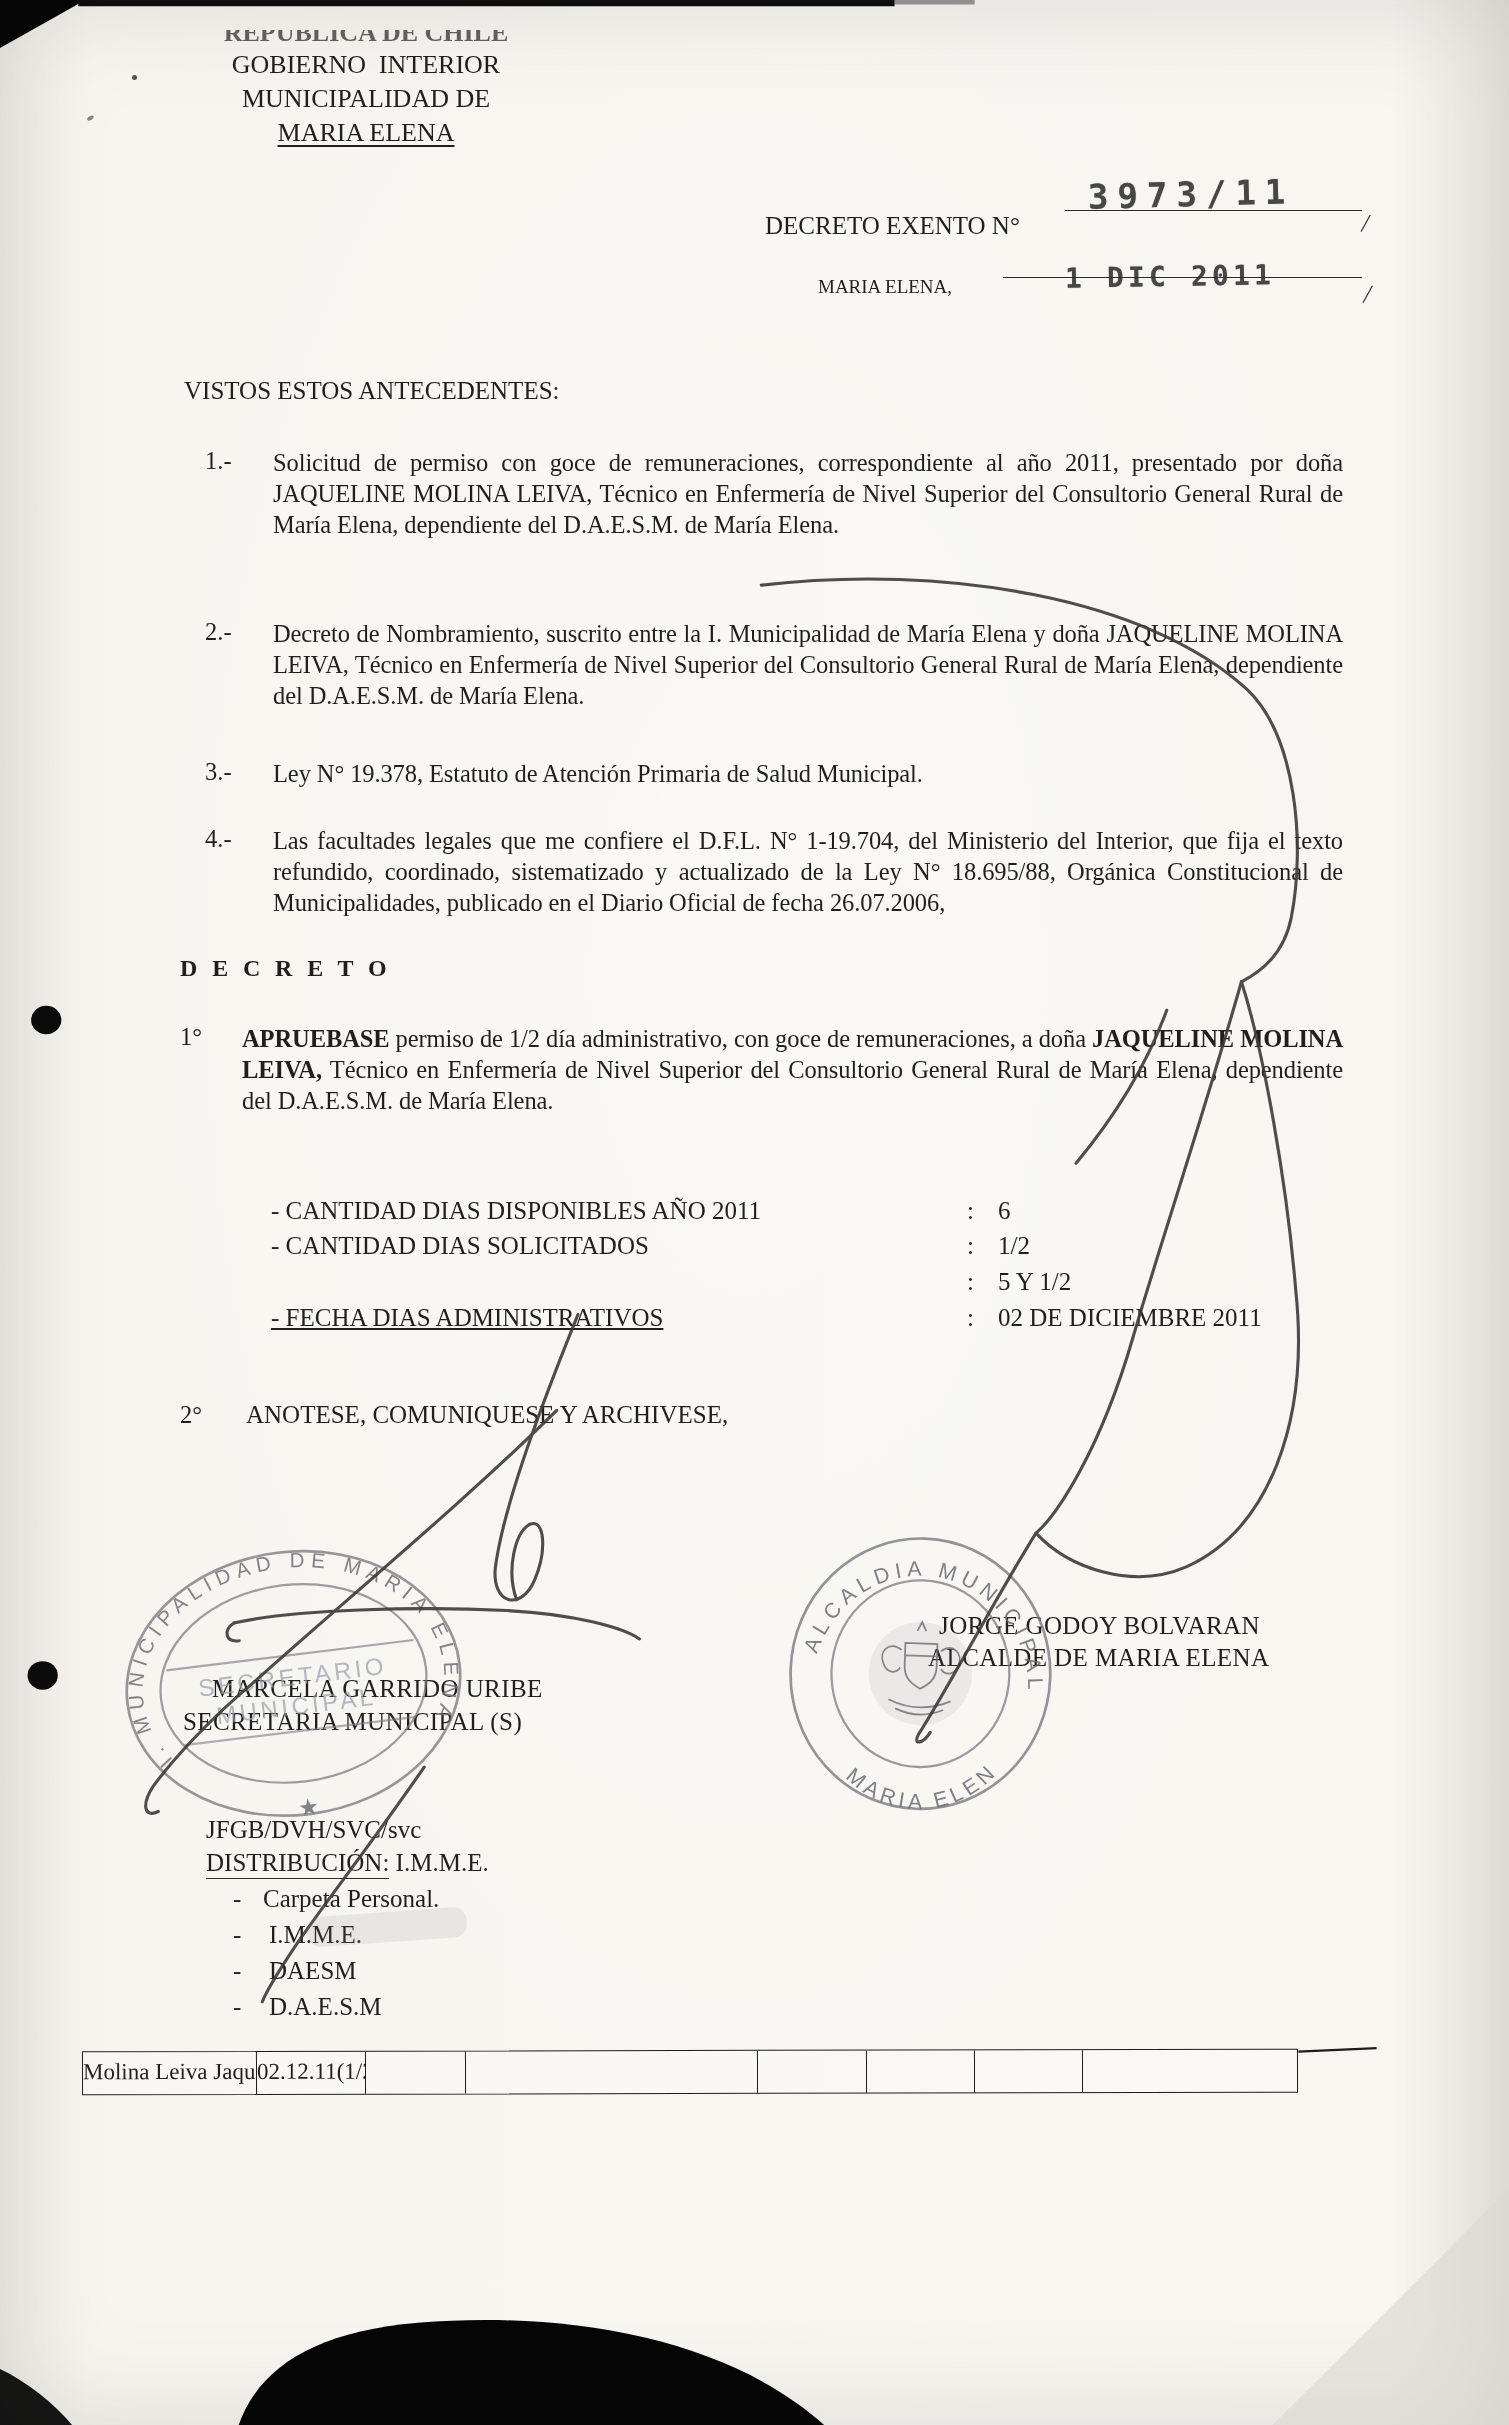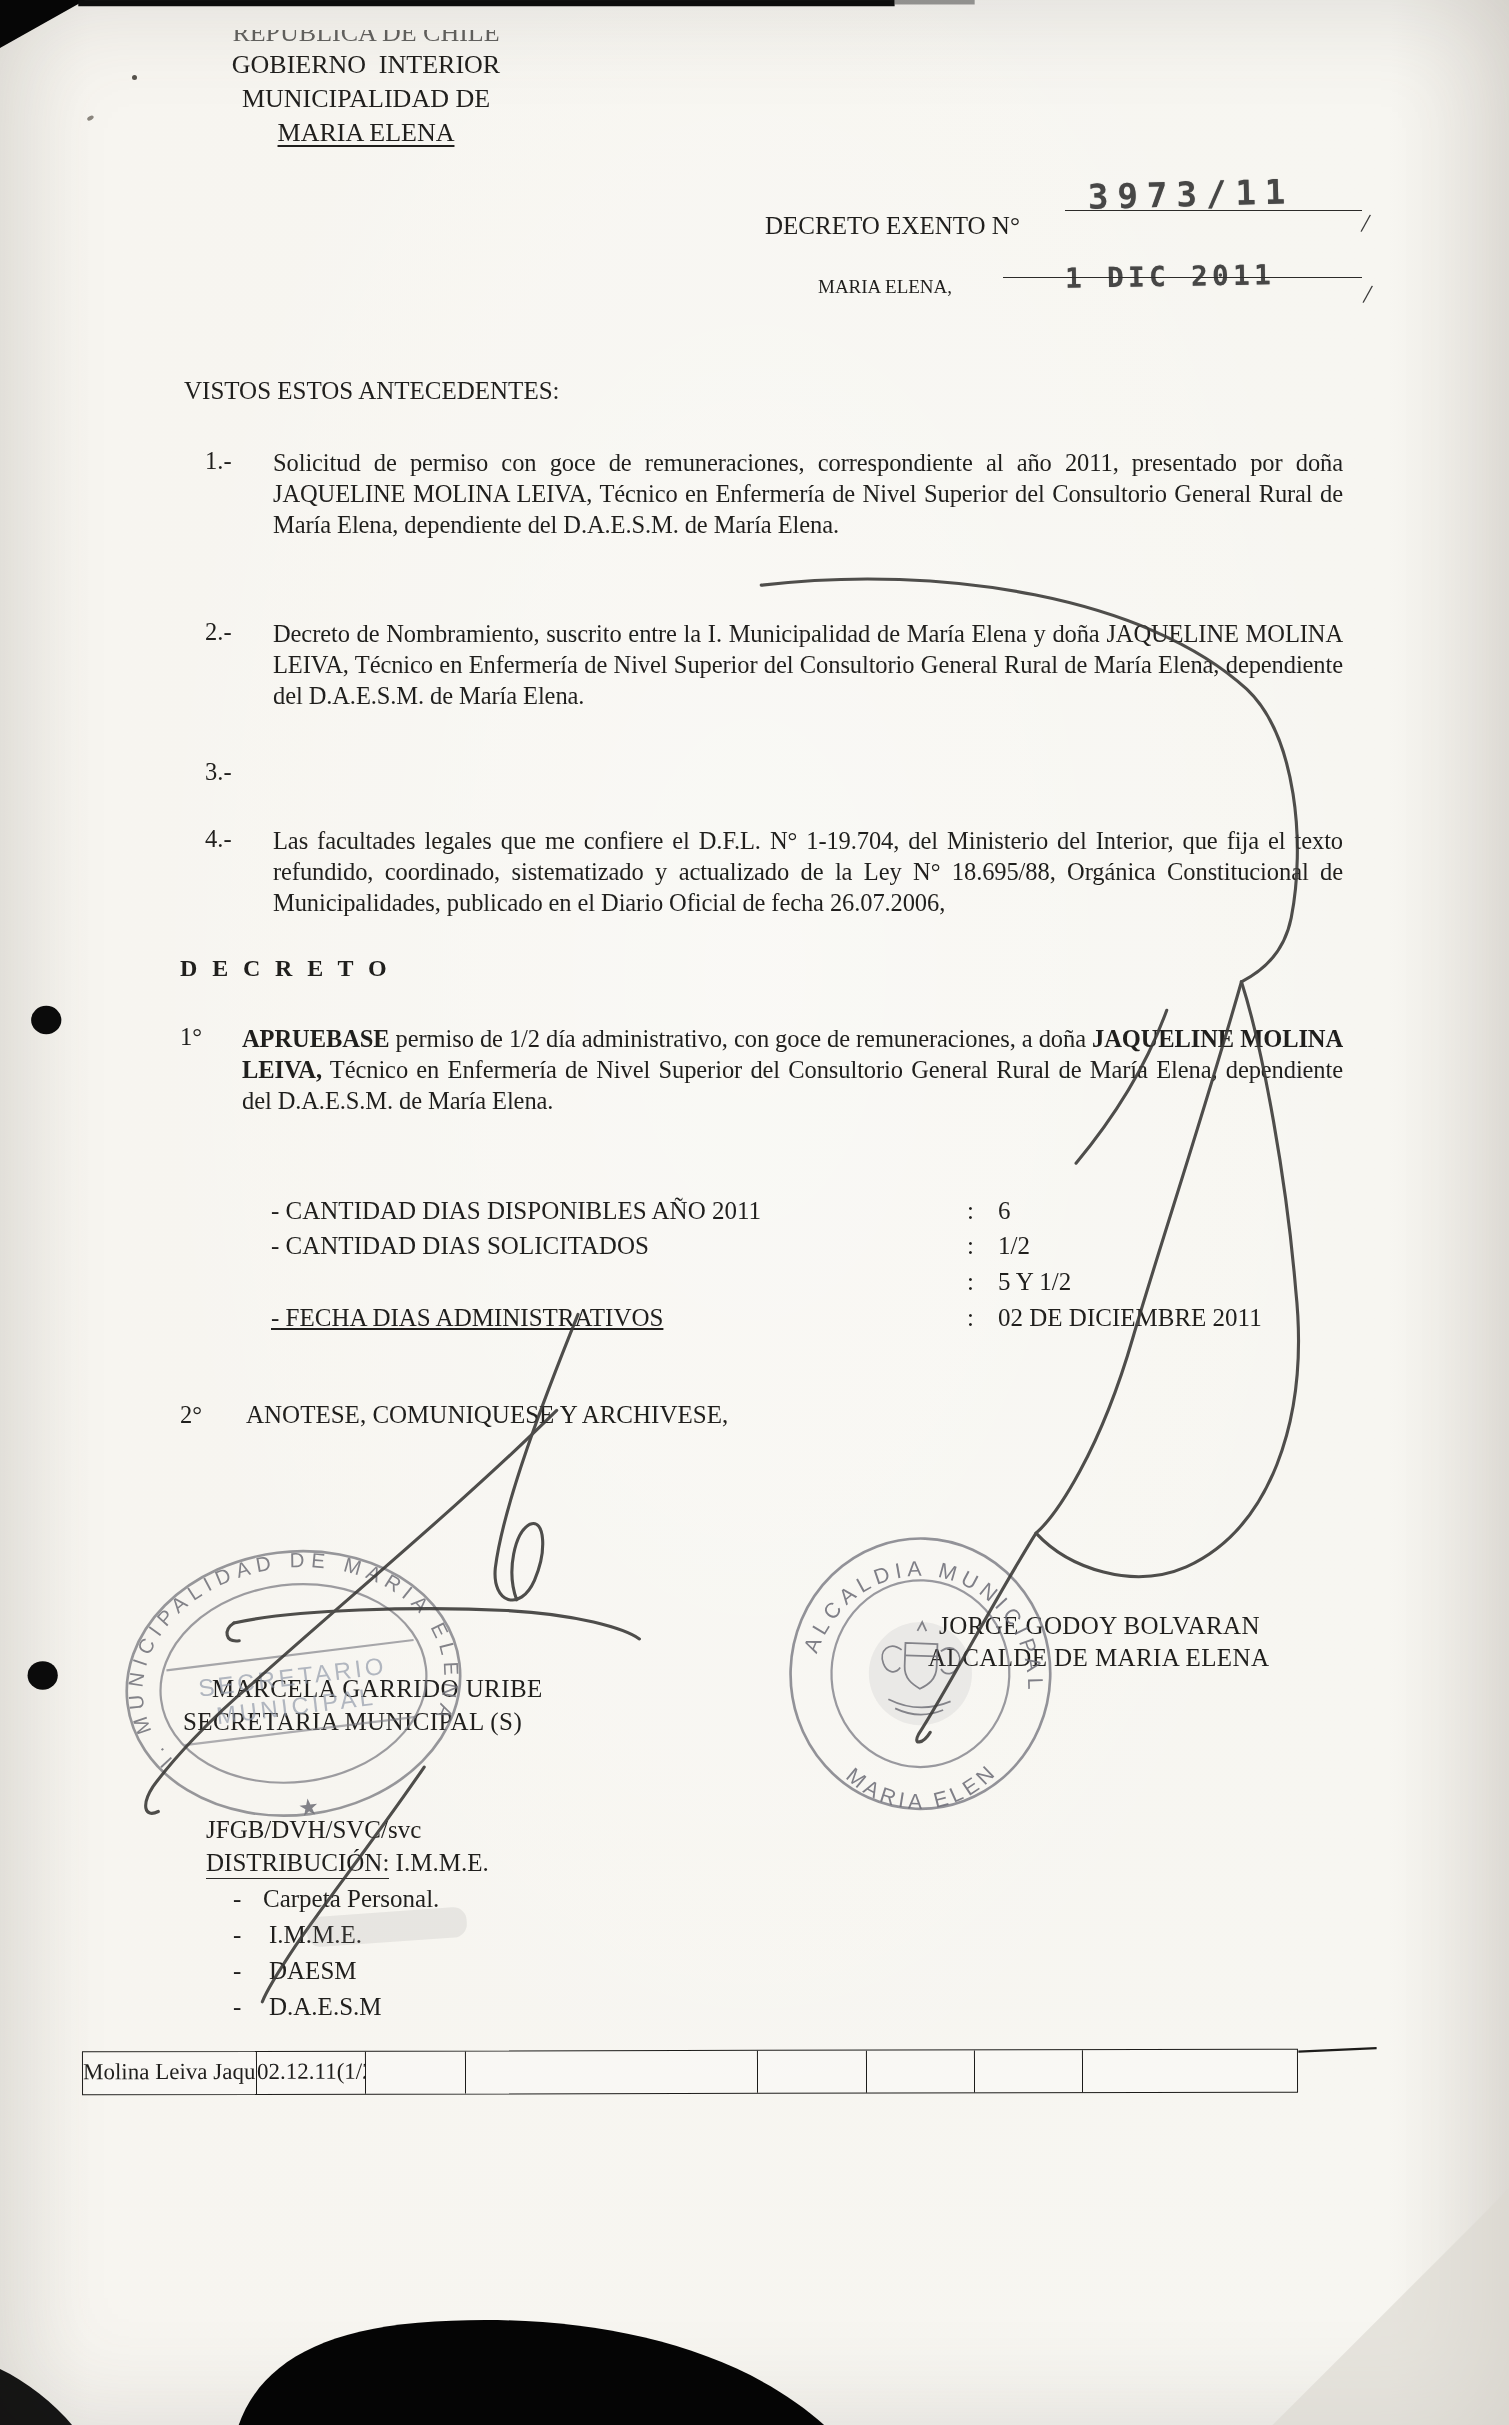--- a/index.html
+++ b/index.html
@@ -39,21 +39,21 @@
   }
   .ftable .cell:last-child{border-right:none;}
   svg text{font-family:"Liberation Sans", sans-serif;}
 </style>
 </head>
 <body>
 
 <div class="page">
 
   <div class="abs" style="left:206px;top:30px;width:320px;text-align:center;">
-    <div style="height:12.4px;overflow:hidden;opacity:.8;">
+    <div style="height:12.4px;overflow:hidden;opacity:.8;font-weight:bold;">
       <div class="head-line" style="transform:translateY(-14.2px);color:#3d3c3a;">REPUBLICA DE CHILE</div>
     </div>
     <div class="head-line" style="margin-top:5.3px;word-spacing:6.2px;">GOBIERNO INTERIOR</div>
     <div class="head-line">MUNICIPALIDAD DE</div>
     <div class="head-line" style="text-decoration:underline;text-underline-offset:4.4px;">MARIA ELENA</div>
   </div>
   <div class="abs" style="left:132px;top:75px;width:5.3px;height:5.3px;border-radius:50%;background:#55514b;"></div>
   <div class="abs" style="left:87px;top:116px;width:7.1px;height:4.4px;border-radius:50%;background:#8a857d;transform:rotate(-30deg);"></div>
 
   <div class="abs caps" style="left:765px;top:212px;font-size:25px;">DECRETO EXENTO N°</div>
@@ -68,20 +68,21 @@
 
   <div class="abs caps" style="left:184px;top:377px;font-size:25px;">VISTOS ESTOS ANTECEDENTES:</div>
 
   <div class="abs num-col" style="left:205px;top:447px;">1.-</div>
   <div class="abs body-text just" style="left:273px;top:447px;width:1070px;">Solicitud de permiso con goce de remuneraciones, correspondiente al año 2011, presentado por doña JAQUELINE MOLINA LEIVA, Técnico en Enfermería de Nivel Superior del Consultorio General Rural de María Elena, dependiente del D.A.E.S.M. de María Elena.</div>
 
   <div class="abs num-col" style="left:205px;top:618px;">2.-</div>
   <div class="abs body-text just" style="left:273px;top:618px;width:1070px;">Decreto de Nombramiento, suscrito entre la I. Municipalidad de María Elena y doña JAQUELINE MOLINA LEIVA, Técnico en Enfermería de Nivel Superior del Consultorio General Rural de María Elena, dependiente del D.A.E.S.M. de María Elena.</div>
 
   <div class="abs num-col" style="left:205px;top:758px;">3.-</div>
+  <div class="abs body-text" style="left:273px;top:758px;width:1070px;">Ley N° 19.378, Estatuto de Atención Primaria de Salud Municipal.</div>
 
   <div class="abs num-col" style="left:205px;top:825px;">4.-</div>
   <div class="abs body-text just" style="left:273px;top:825px;width:1070px;">Las facultades legales que me confiere el D.F.L. N° 1-19.704, del Ministerio del Interior, que fija el texto refundido, coordinado, sistematizado y actualizado de la Ley N° 18.695/88, Orgánica Constitucional de Municipalidades, publicado en el Diario Oficial de fecha 26.07.2006,</div>
 
   <div class="abs caps" style="left:180px;top:955px;font-size:24px;font-weight:bold;letter-spacing:4.4px;">D E C R E T O</div>
 
   <div class="abs num-col" style="left:180px;top:1023px;">1°</div>
   <div class="abs body-text just" style="left:242px;top:1023px;width:1101px;"><span style="font-weight:bold;">APRUEBASE</span><span> permiso de 1/2 día administrativo, con goce de remuneraciones, a doña </span><span style="font-weight:bold;">JAQUELINE MOLINA LEIVA,</span><span> Técnico en Enfermería de Nivel Superior del Consultorio General Rural de María Elena, dependiente del D.A.E.S.M. de María Elena.</span></div>
 
   <div class="abs caps" style="left:271px;top:1197px;font-size:25px;">- CANTIDAD DIAS DISPONIBLES AÑO 2011</div>

